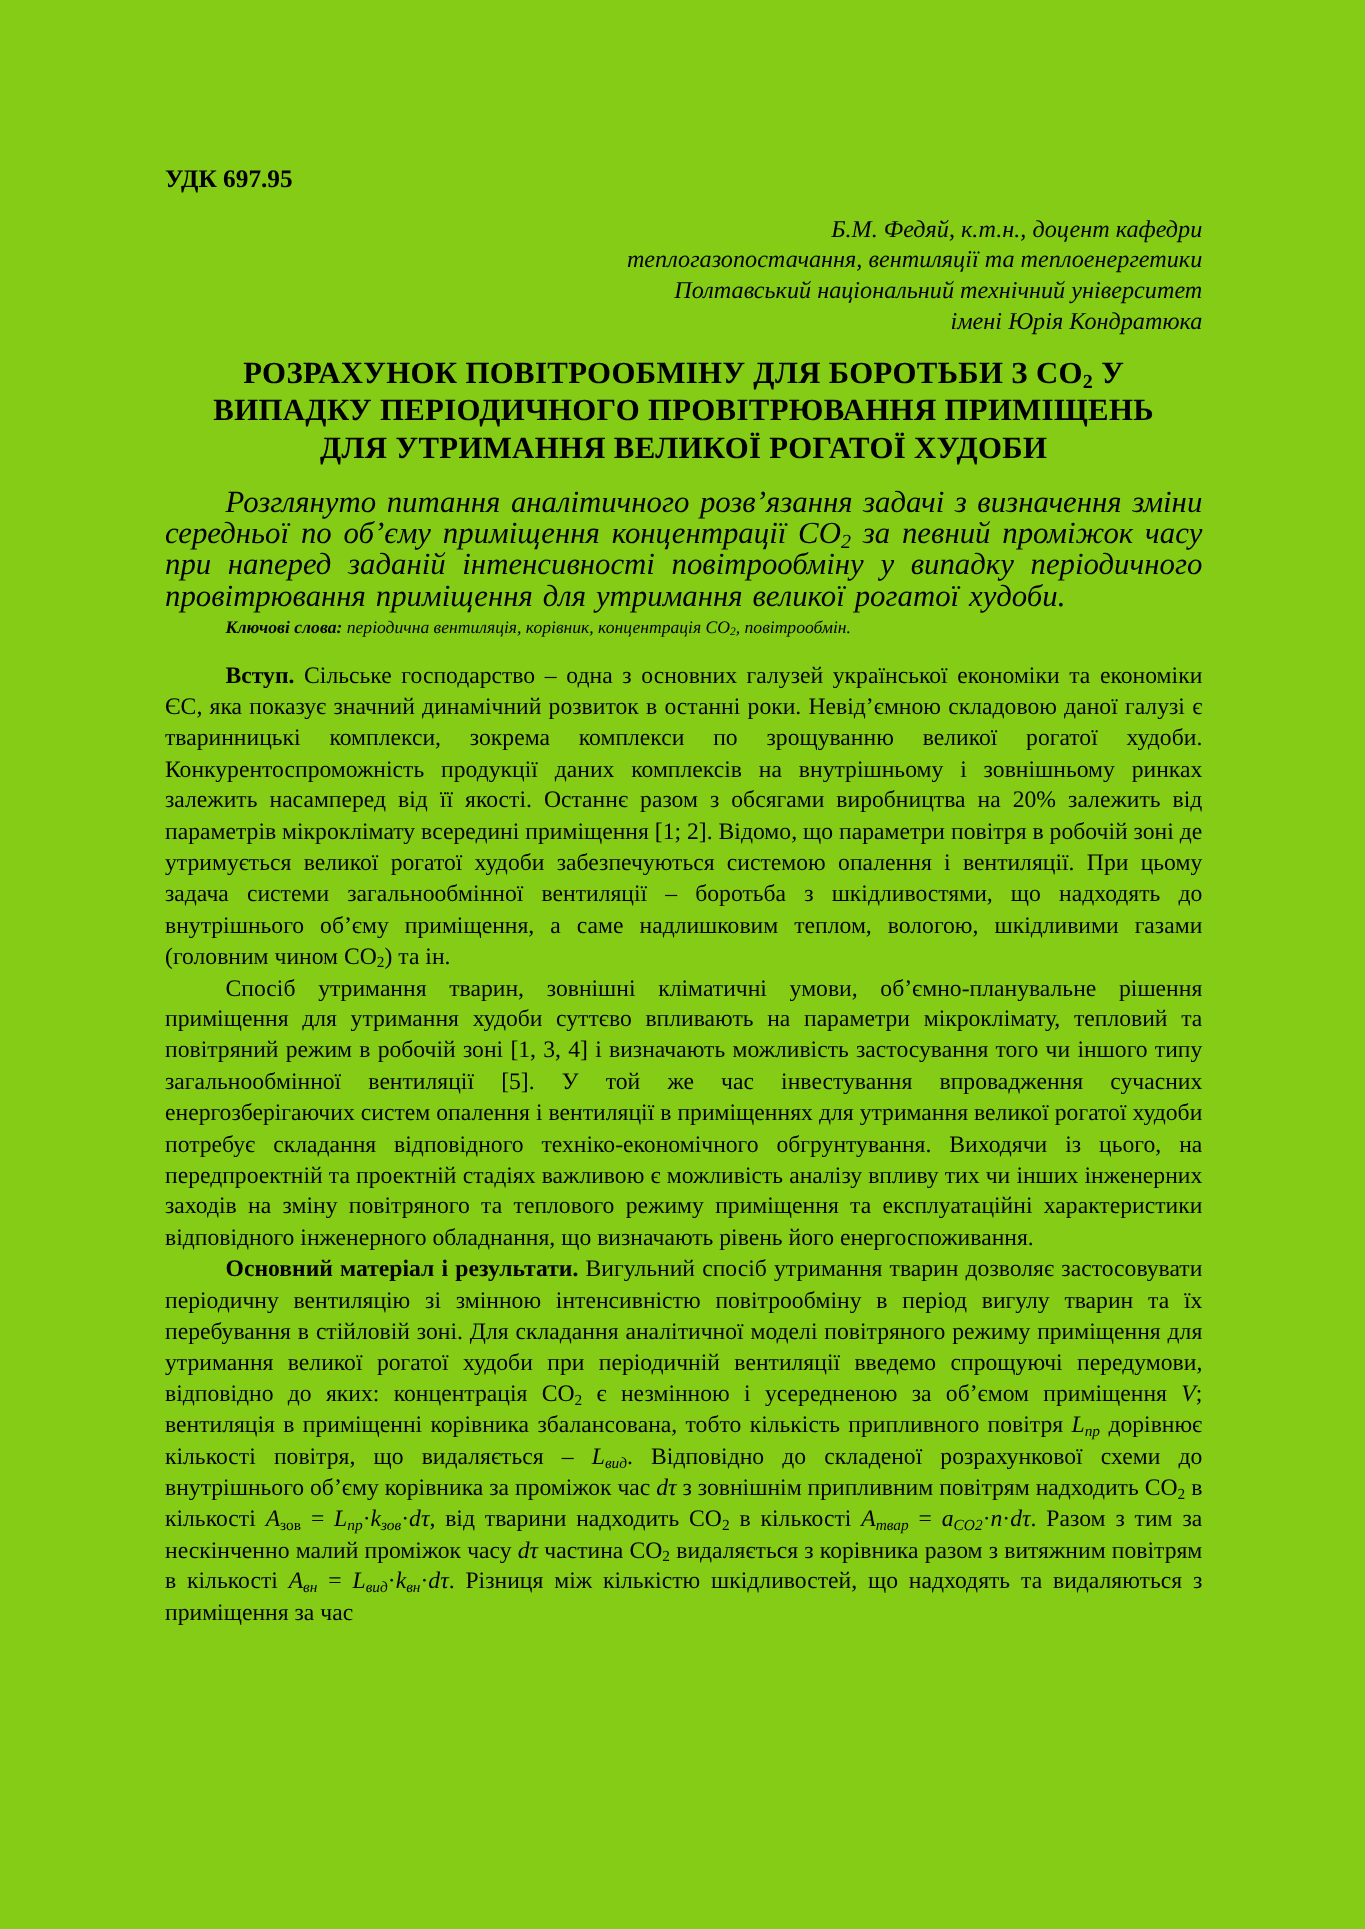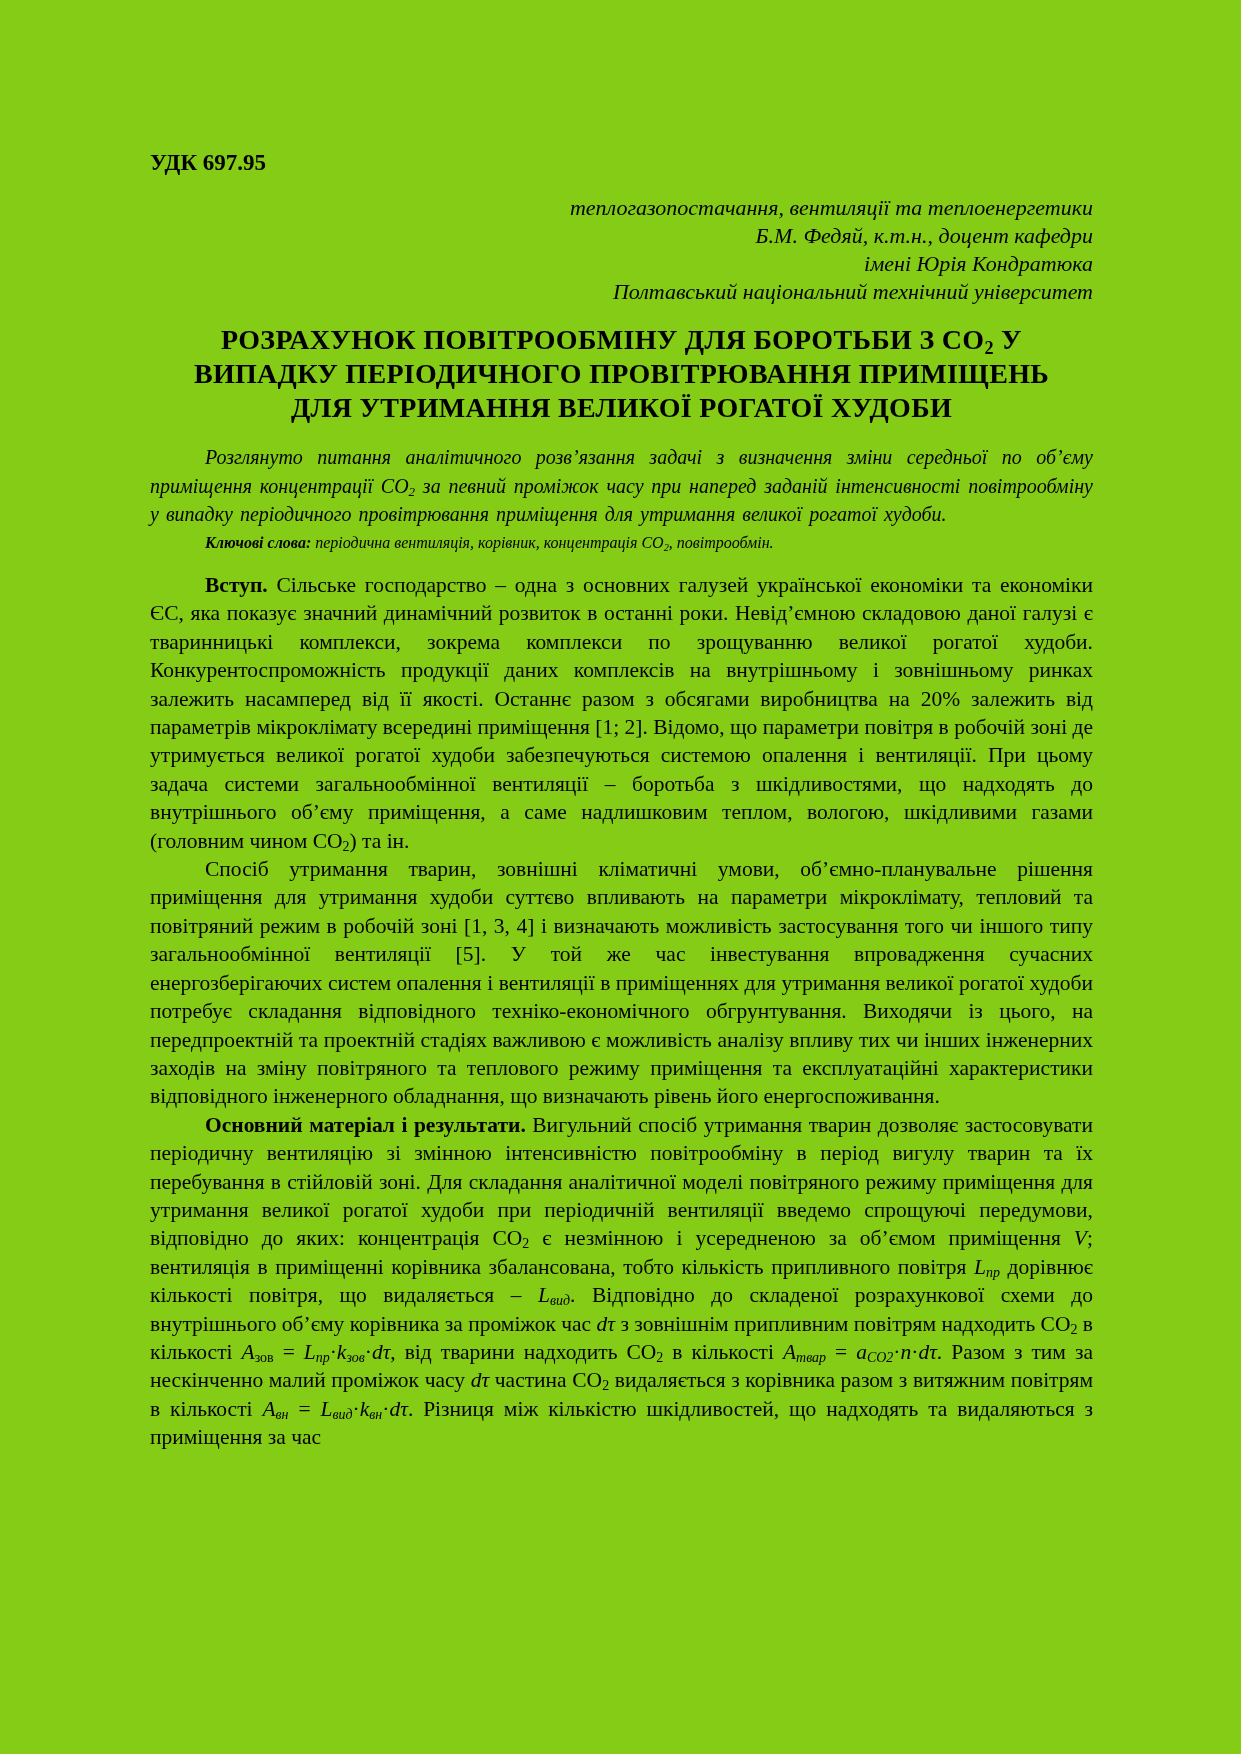--- a/index.html
+++ b/index.html
@@ -38,21 +38,21 @@
     margin: 17px 0 0 0;
     text-align: center;
     font-weight: 700;
     font-size: 28px;
     line-height: 34px;
     letter-spacing: 0.3px;
   }
   .abstract {
     margin: 18px 0 0 0;
     font-style: italic;
-    font-size: 20px;
+    font-size: 28px;
     line-height: 28.5px;
     text-align: justify;
     text-indent: 55px;
     word-spacing: 2px;
   }
   .keywords {
     margin: 0;
     font-style: italic;
     font-size: 16px;
     line-height: 28.5px;
@@ -84,24 +84,24 @@
   }
 </style>
 </head>
 <body>
 
 <div class="page">
   <div class="content">
     <div class="udc">УДК 697.95</div>
 
     <div class="byline">
+        <div>Б.М. Федяй, к.т.н., доцент кафедри</div>
         <div>теплогазопостачання, вентиляції та теплоенергетики</div>
-        <div>Б.М. Федяй, к.т.н., доцент кафедри</div>
+        <div>Полтавський національний технічний університет</div>
         <div>імені Юрія Кондратюка</div>
-        <div>Полтавський національний технічний університет</div>
       </div>
 
     <h1 class="title">
         <div>РОЗРАХУНОК ПОВІТРООБМІНУ ДЛЯ БОРОТЬБИ З CO<sub>2</sub> У</div>
         <div>ВИПАДКУ ПЕРІОДИЧНОГО ПРОВІТРЮВАННЯ ПРИМІЩЕНЬ</div>
         <div>ДЛЯ УТРИМАННЯ ВЕЛИКОЇ РОГАТОЇ ХУДОБИ</div>
       </h1>
 
     <p class="abstract">Розглянуто питання аналітичного розв’язання задачі з визначення зміни середньої по об’єму приміщення концентрації CO<sub>2</sub> за певний проміжок часу при наперед заданій інтенсивності повітрообміну у випадку періодичного провітрювання приміщення для утримання великої рогатої худоби.</p>
 

